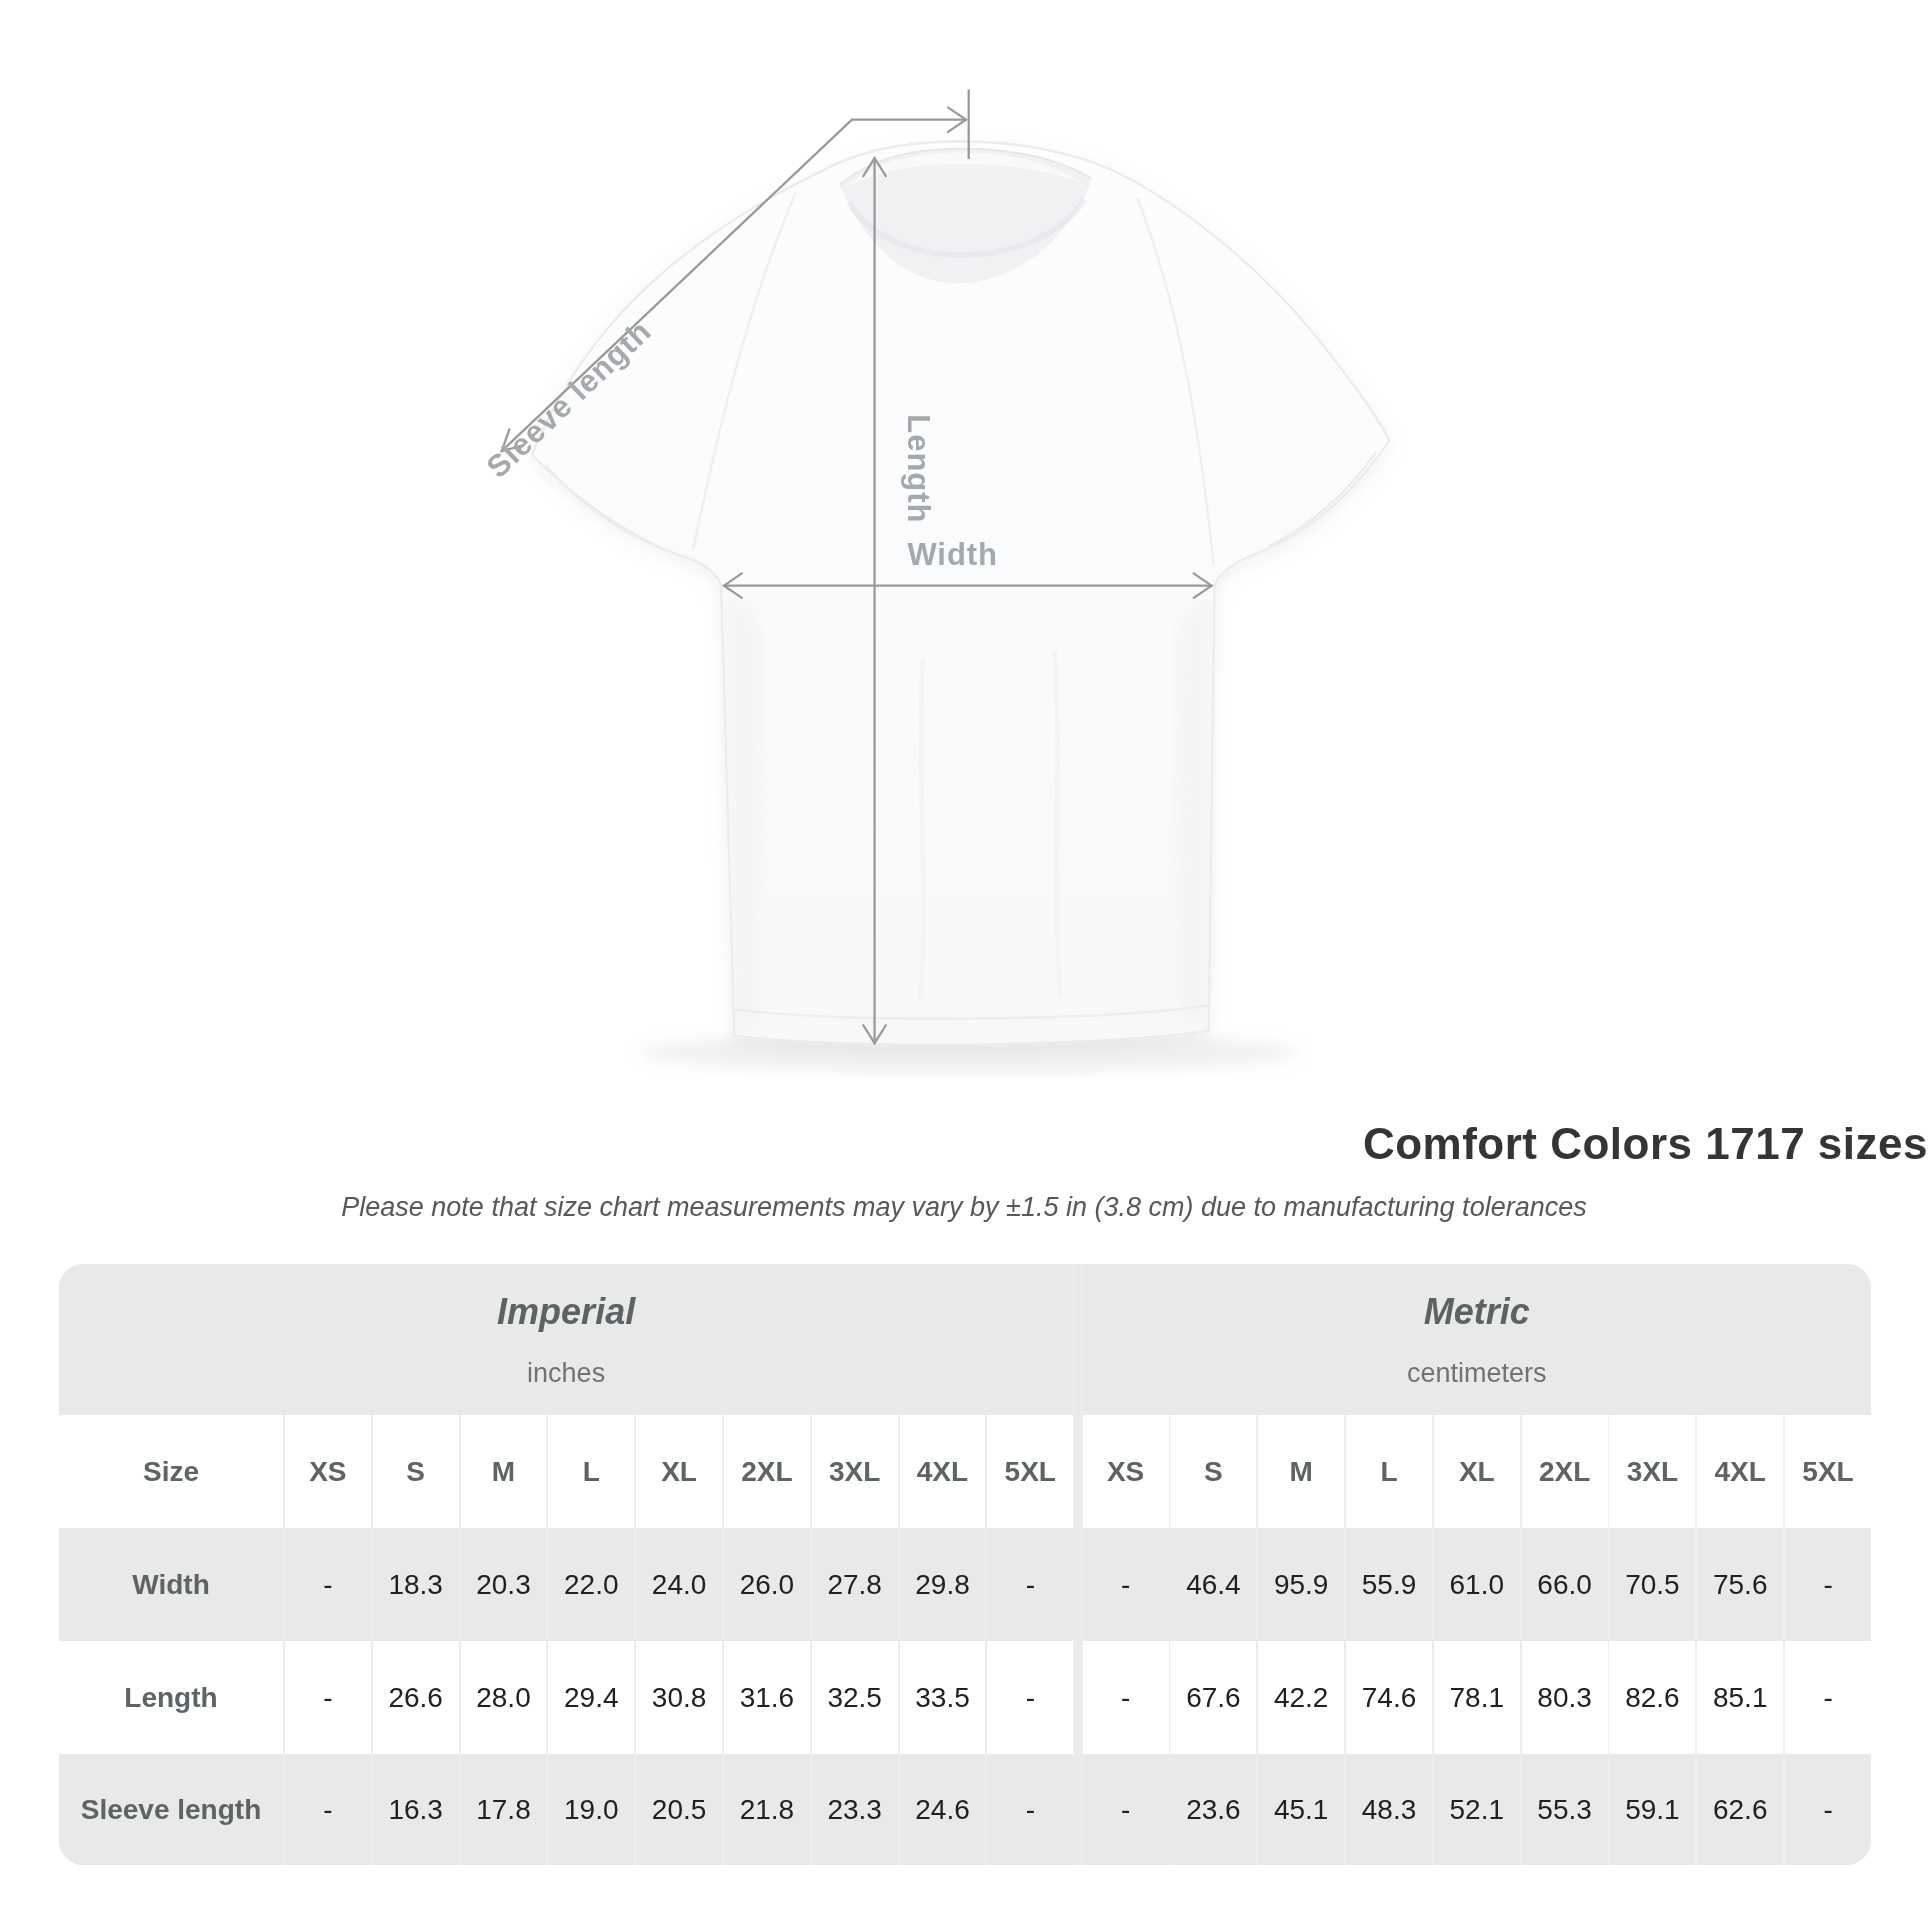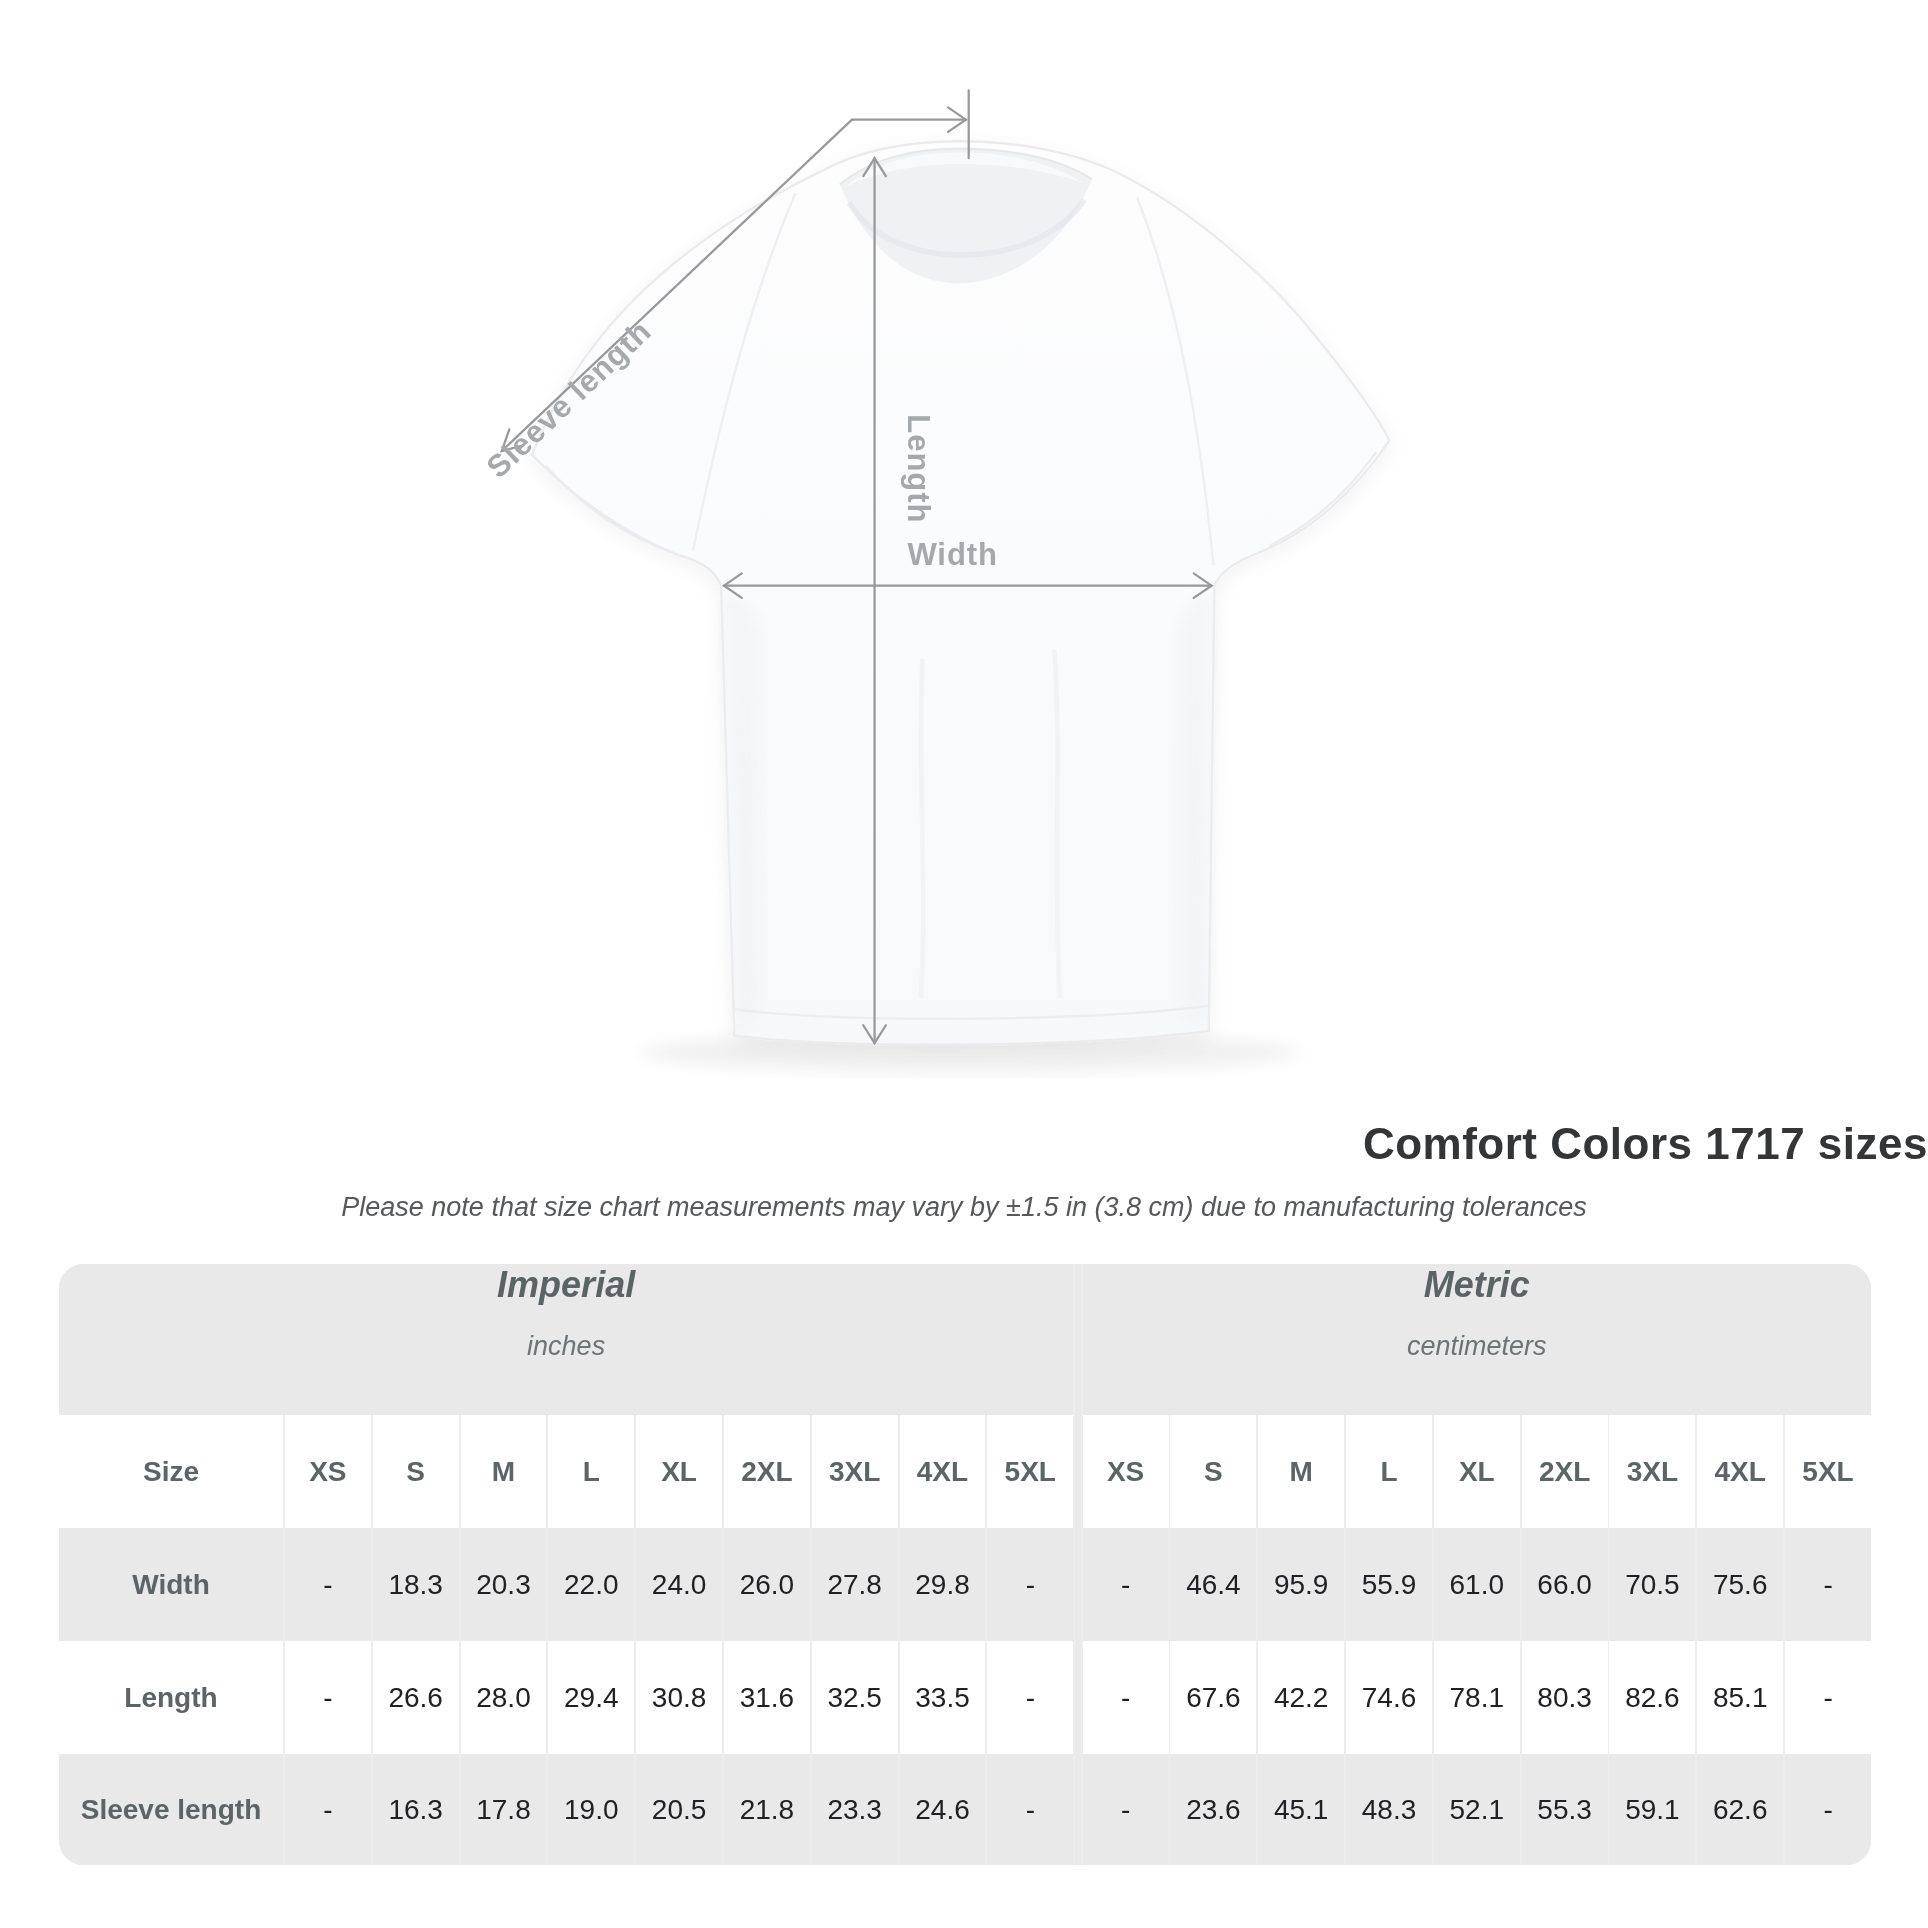--- a/index.html
+++ b/index.html
@@ -34,28 +34,28 @@
   .cell{
     display:flex; align-items:center; justify-content:center;
     height:113px; background:#ffffff;
     font-size:28px; color:#202124;
   }
   .band{ background:#e9e9ea; }
   .divider{ background:#eaeaeb; }
   .lastrow{ height:111px; }
   .rowlabel, .sizehead{ font-weight:bold; color:#5d6466; font-size:28px;text-align:center; }
   .sec{
-    height:151px; flex-direction:column; justify-content:flex-start; gap:25px;
+    height:151px; flex-direction:column; justify-content:center; gap:25px;
     background:#e9e9ea;
   }
   .sec-imperial{ grid-column:1 / 11; }
   .sec-divider{ grid-column:11 / 12; }
   .sec-metric{ grid-column:12 / 21; }
   .sec-name{ font-size:36px; font-weight:bold; font-style:italic; color:#5c6365; }
-  .sec-unit{ font-size:27px; font-style:italic; color:#6e7376; }
+  .sec-unit{ font-size:27px; color:#6e7376; }
 </style>
 </head>
 <body>
 
 <div class="page">
 
   <svg class="diagram" viewBox="0 0 2048 1180" xmlns="http://www.w3.org/2000/svg">
     <defs>
       <filter id="soft" x="-20%" y="-20%" width="140%" height="140%">
         <feDropShadow dx="0" dy="6" stdDeviation="10" flood-color="#000000" flood-opacity="0.05"></feDropShadow>

